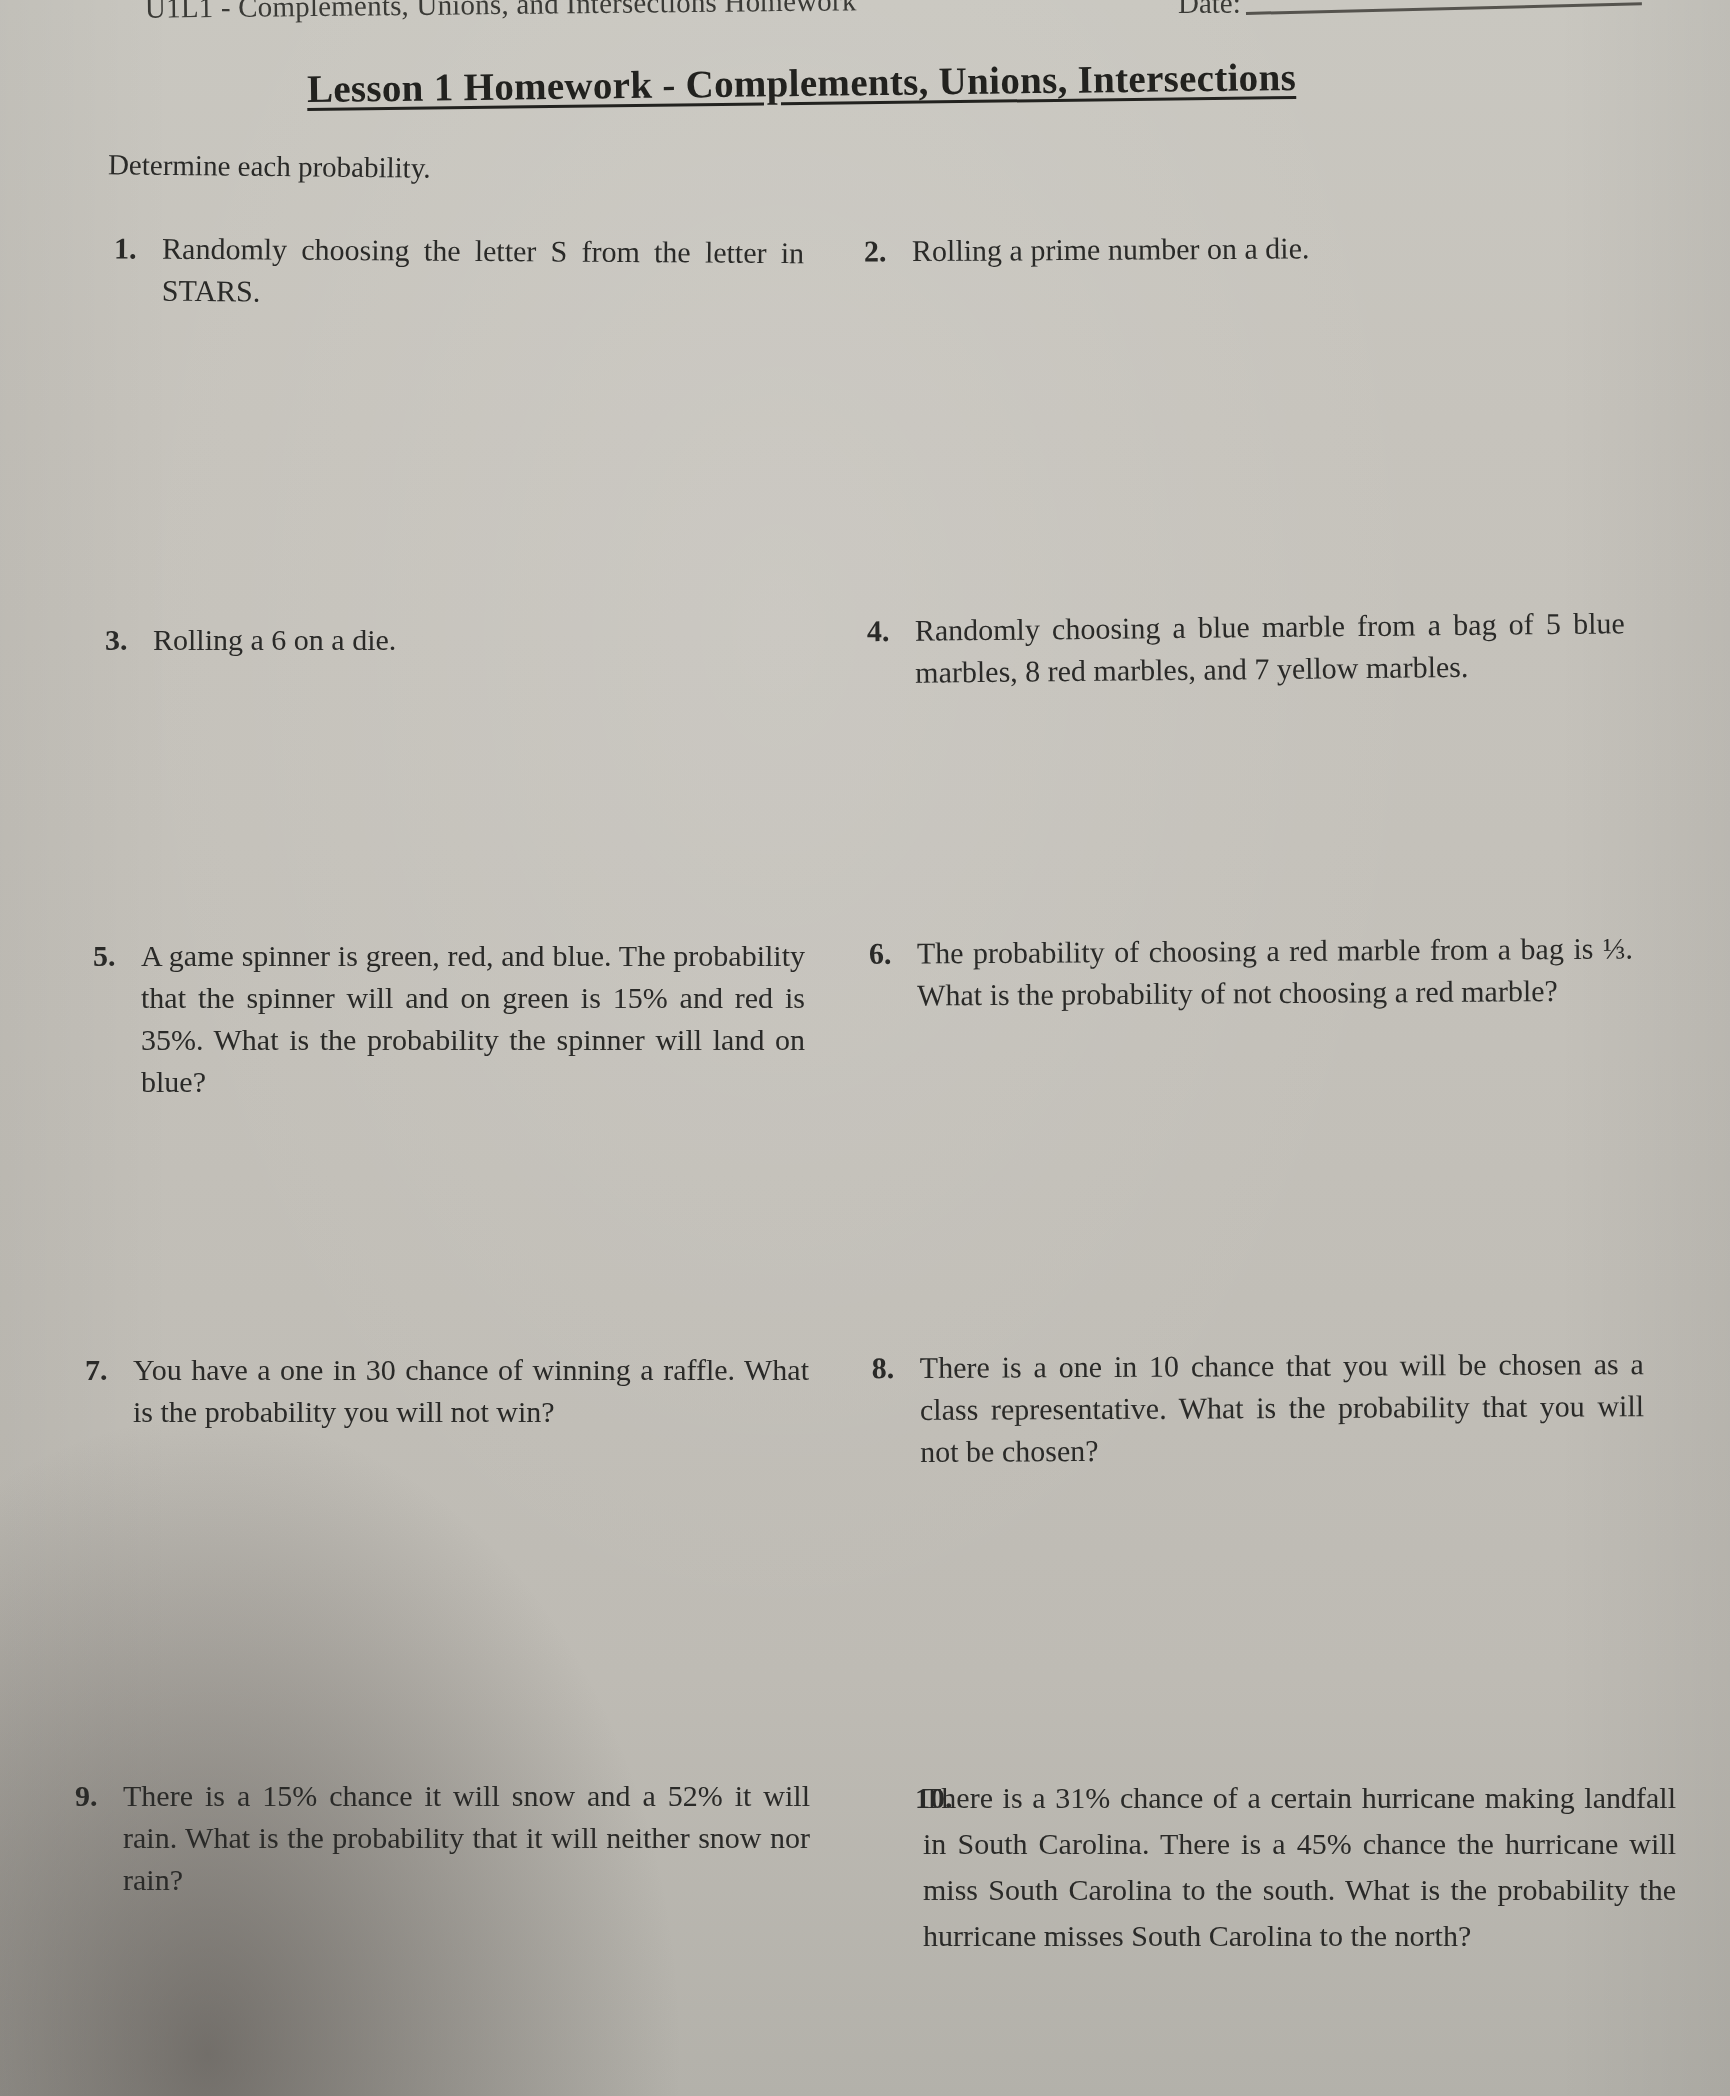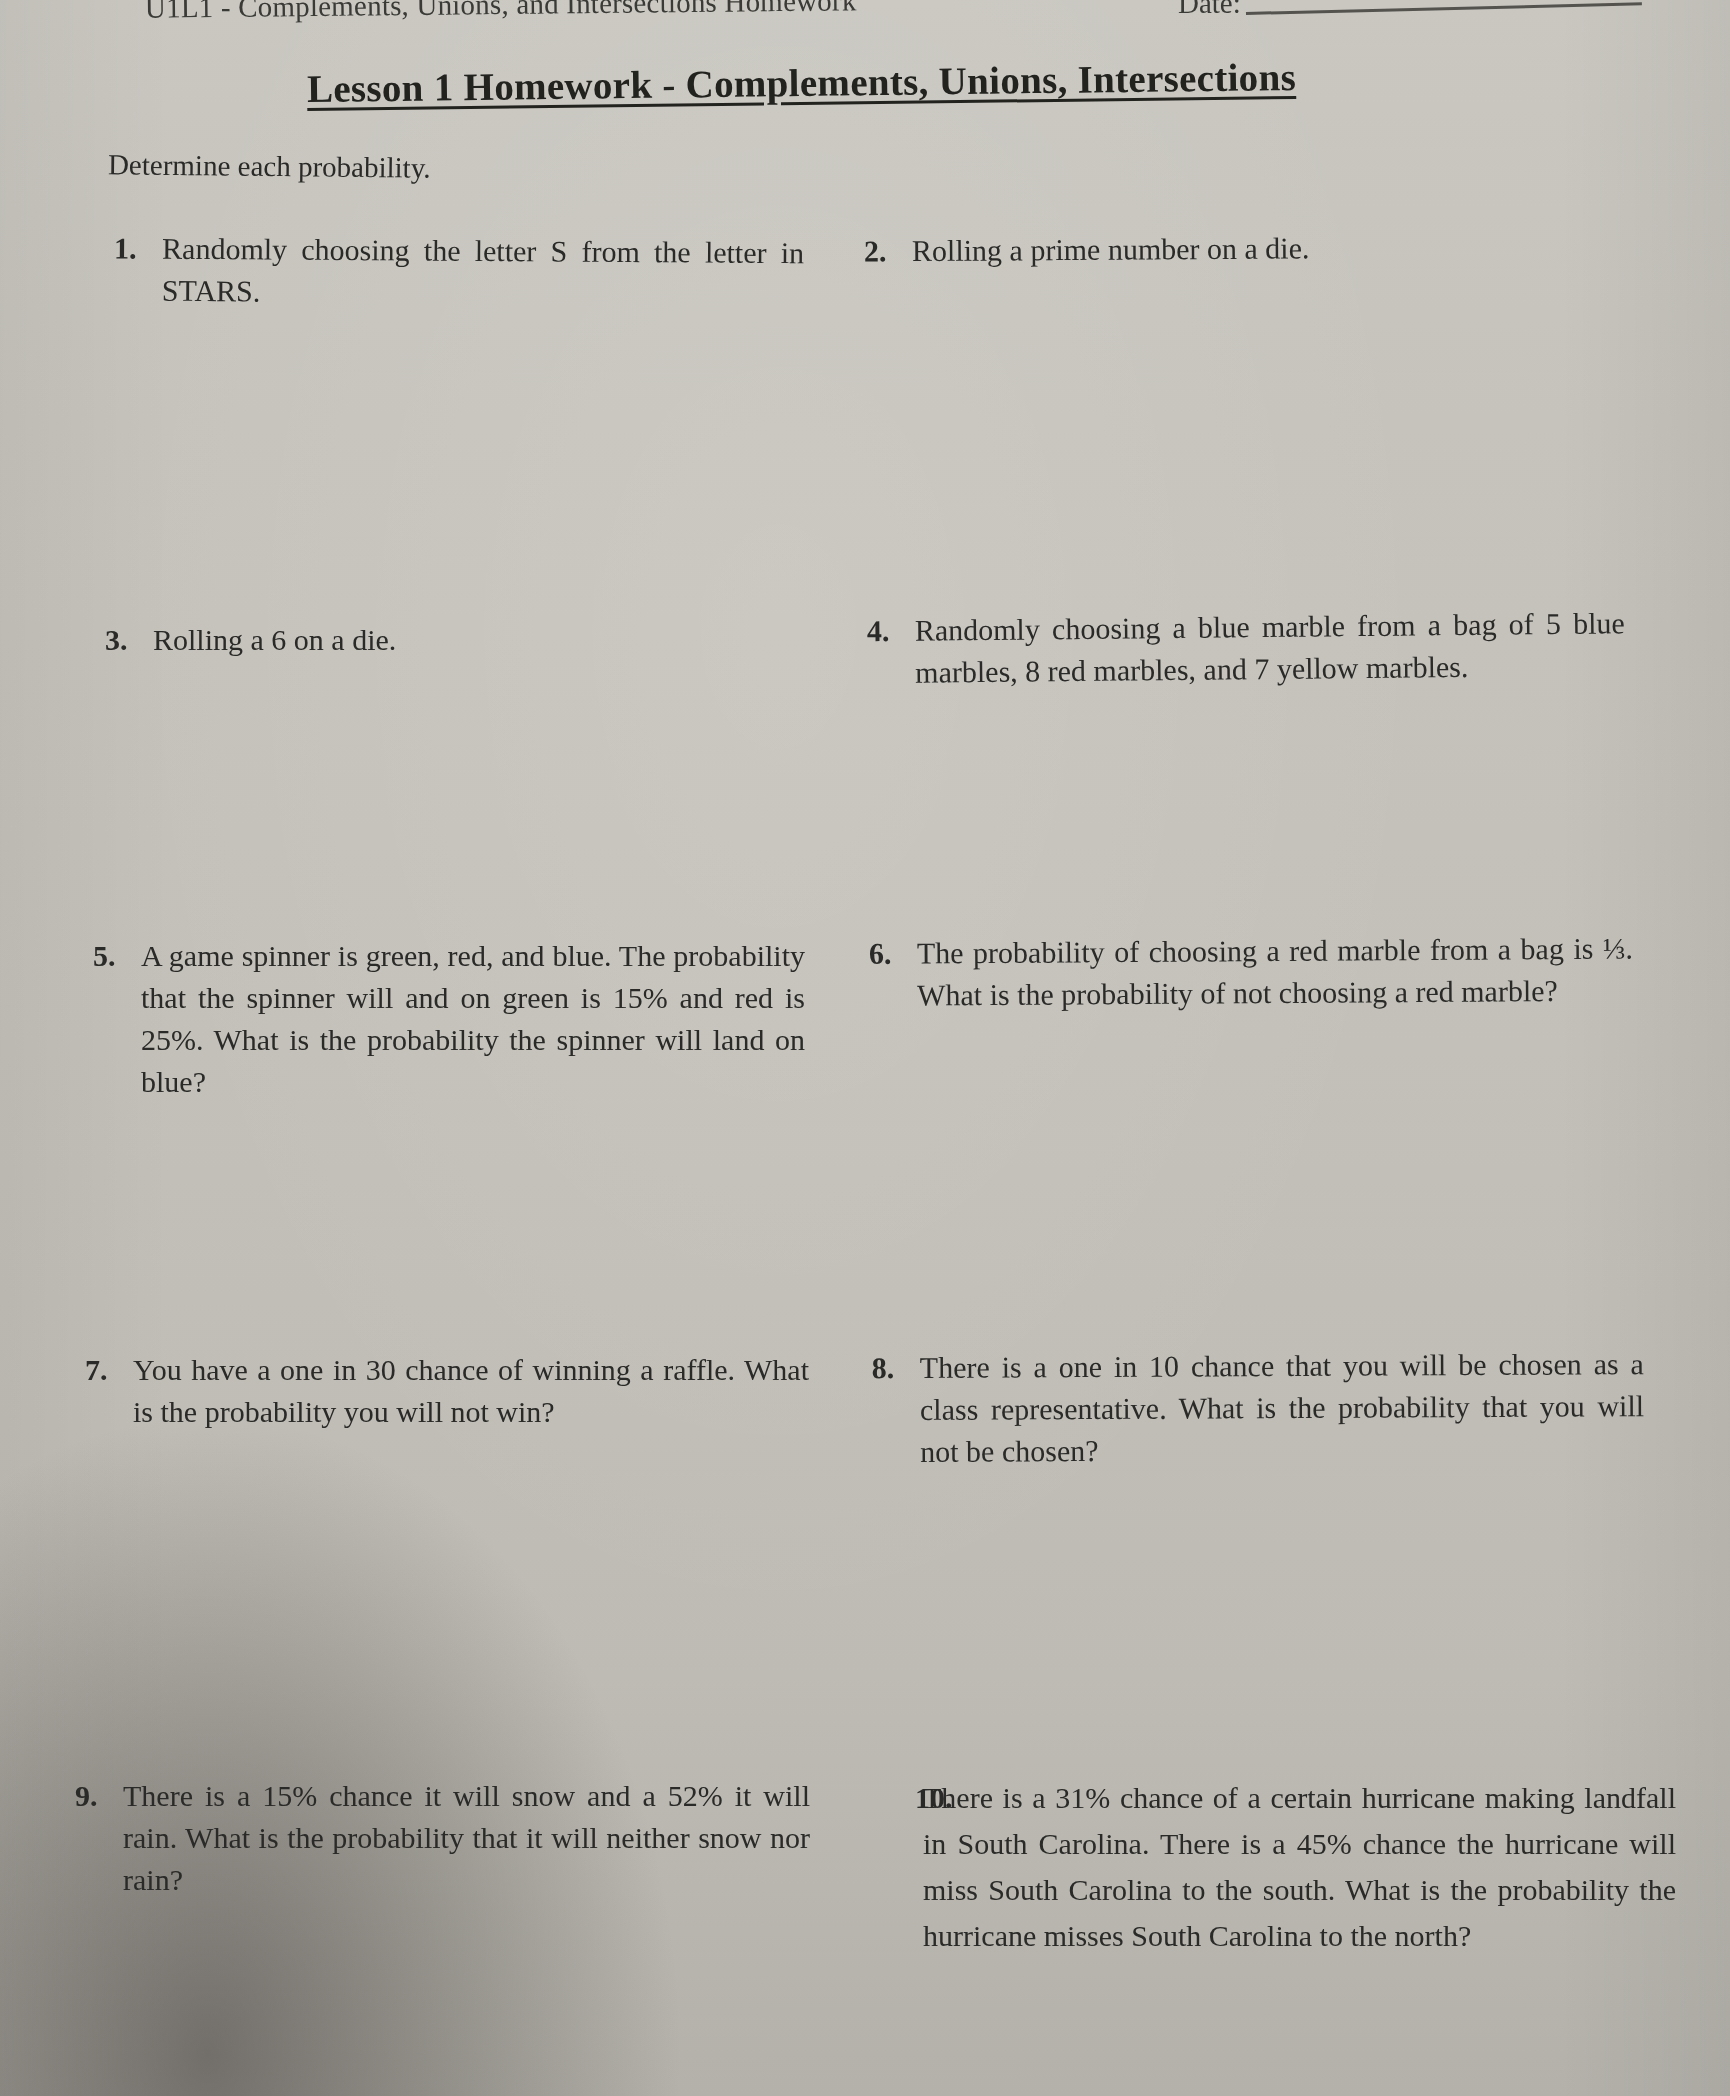--- a/index.html
+++ b/index.html
@@ -124,21 +124,21 @@
     <span class="text">Rolling a 6 on a die.</span>
   </div>
 
   <div class="problem" id="p4">
     <span class="num">4.</span>
     <span class="text">Randomly choosing a blue marble from a bag of 5 blue marbles, 8 red marbles, and 7 yellow marbles.</span>
   </div>
 
   <div class="problem" id="p5">
     <span class="num">5.</span>
-    <span class="text">A game spinner is green, red, and blue. The probability that the spinner will and on green is 15% and red is 25%. What is the probability the spinner will land on blue?</span>
+    <span class="text">A game spinner is green, red, and blue. The probability that the spinner will and on green is 15% and red is 35%. What is the probability the spinner will land on blue?</span>
   </div>
 
   <div class="problem" id="p6">
     <span class="num">6.</span>
     <span class="text">The probability of choosing a red marble from a bag is ⅓. What is the probability of not choosing a red marble?</span>
   </div>
 
   <div class="problem" id="p7">
     <span class="num">7.</span>
     <span class="text">You have a one in 30 chance of winning a raffle. What is the probability you will not win?</span>

